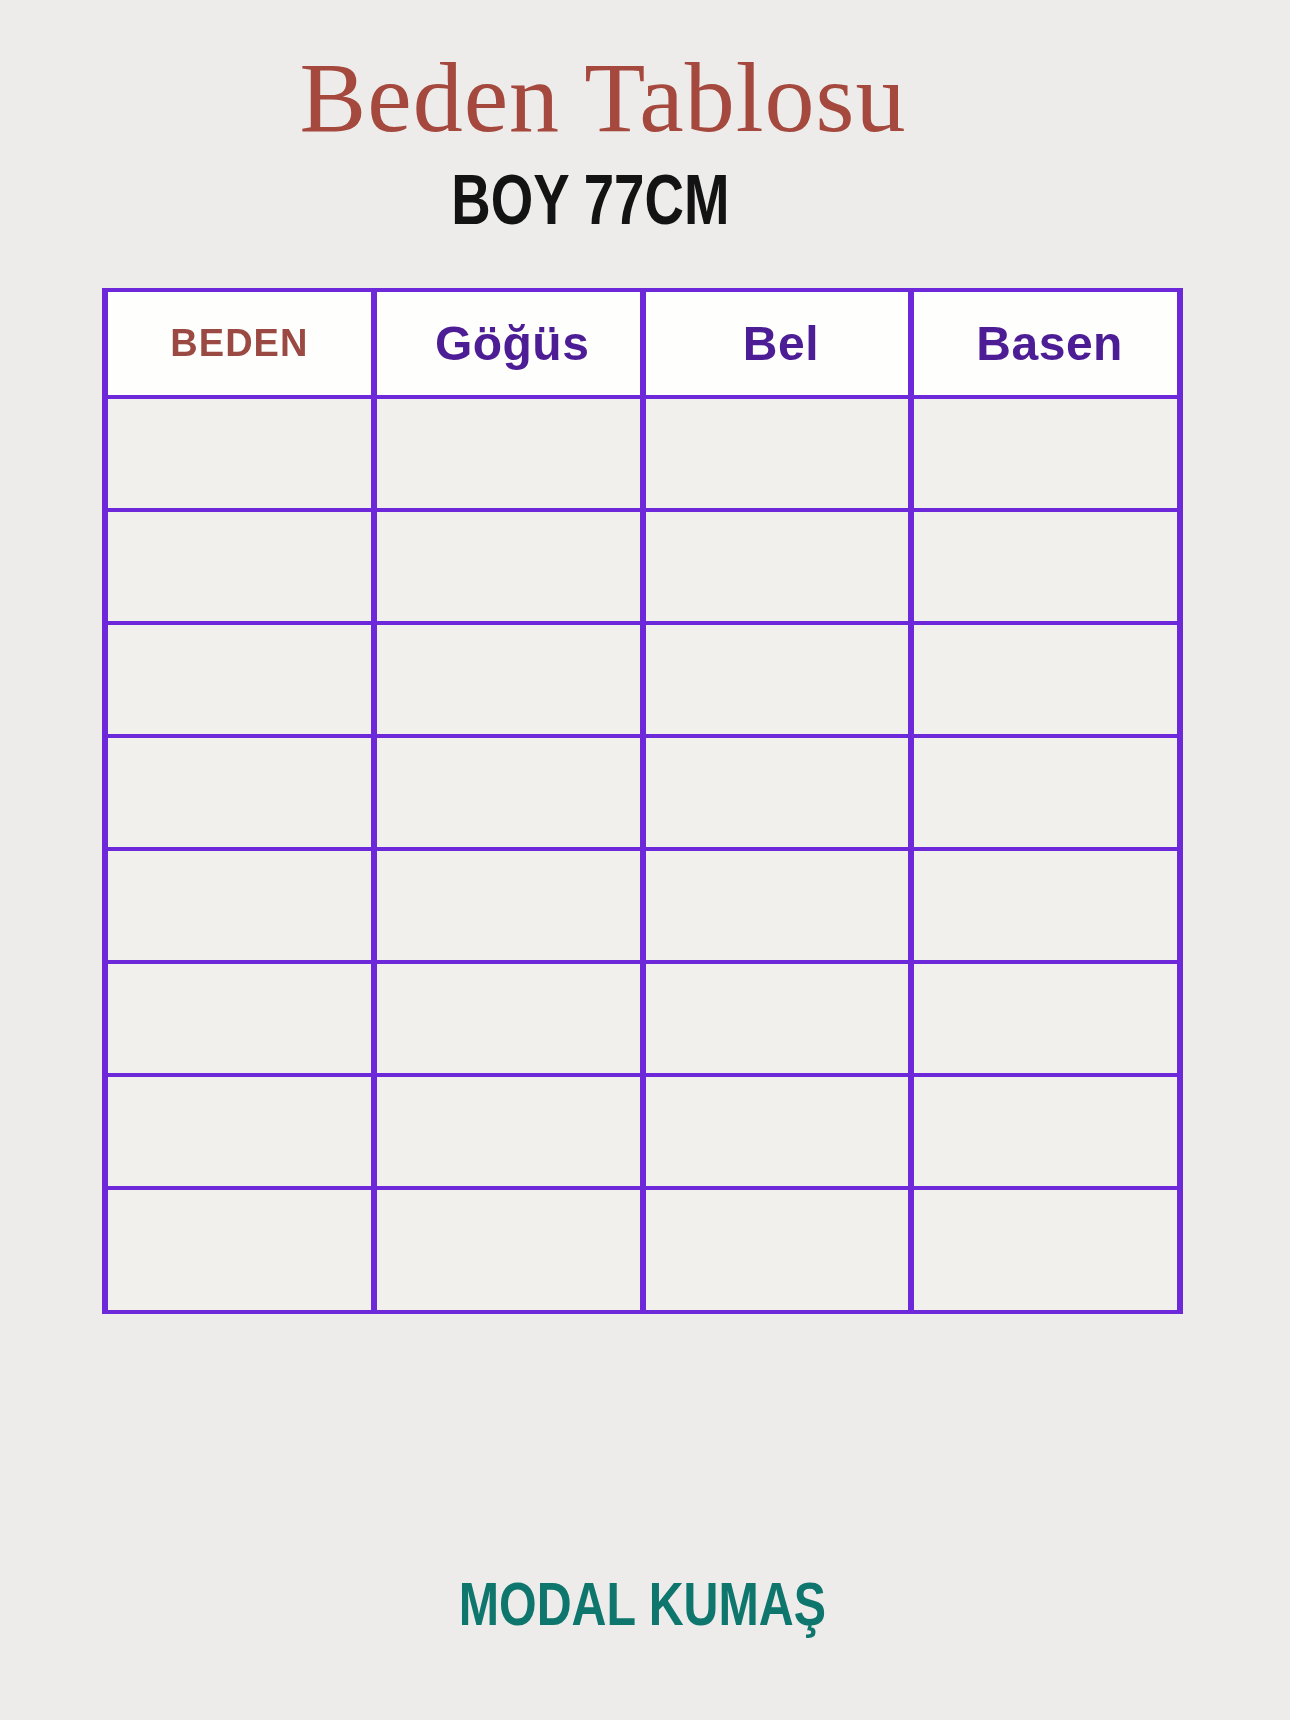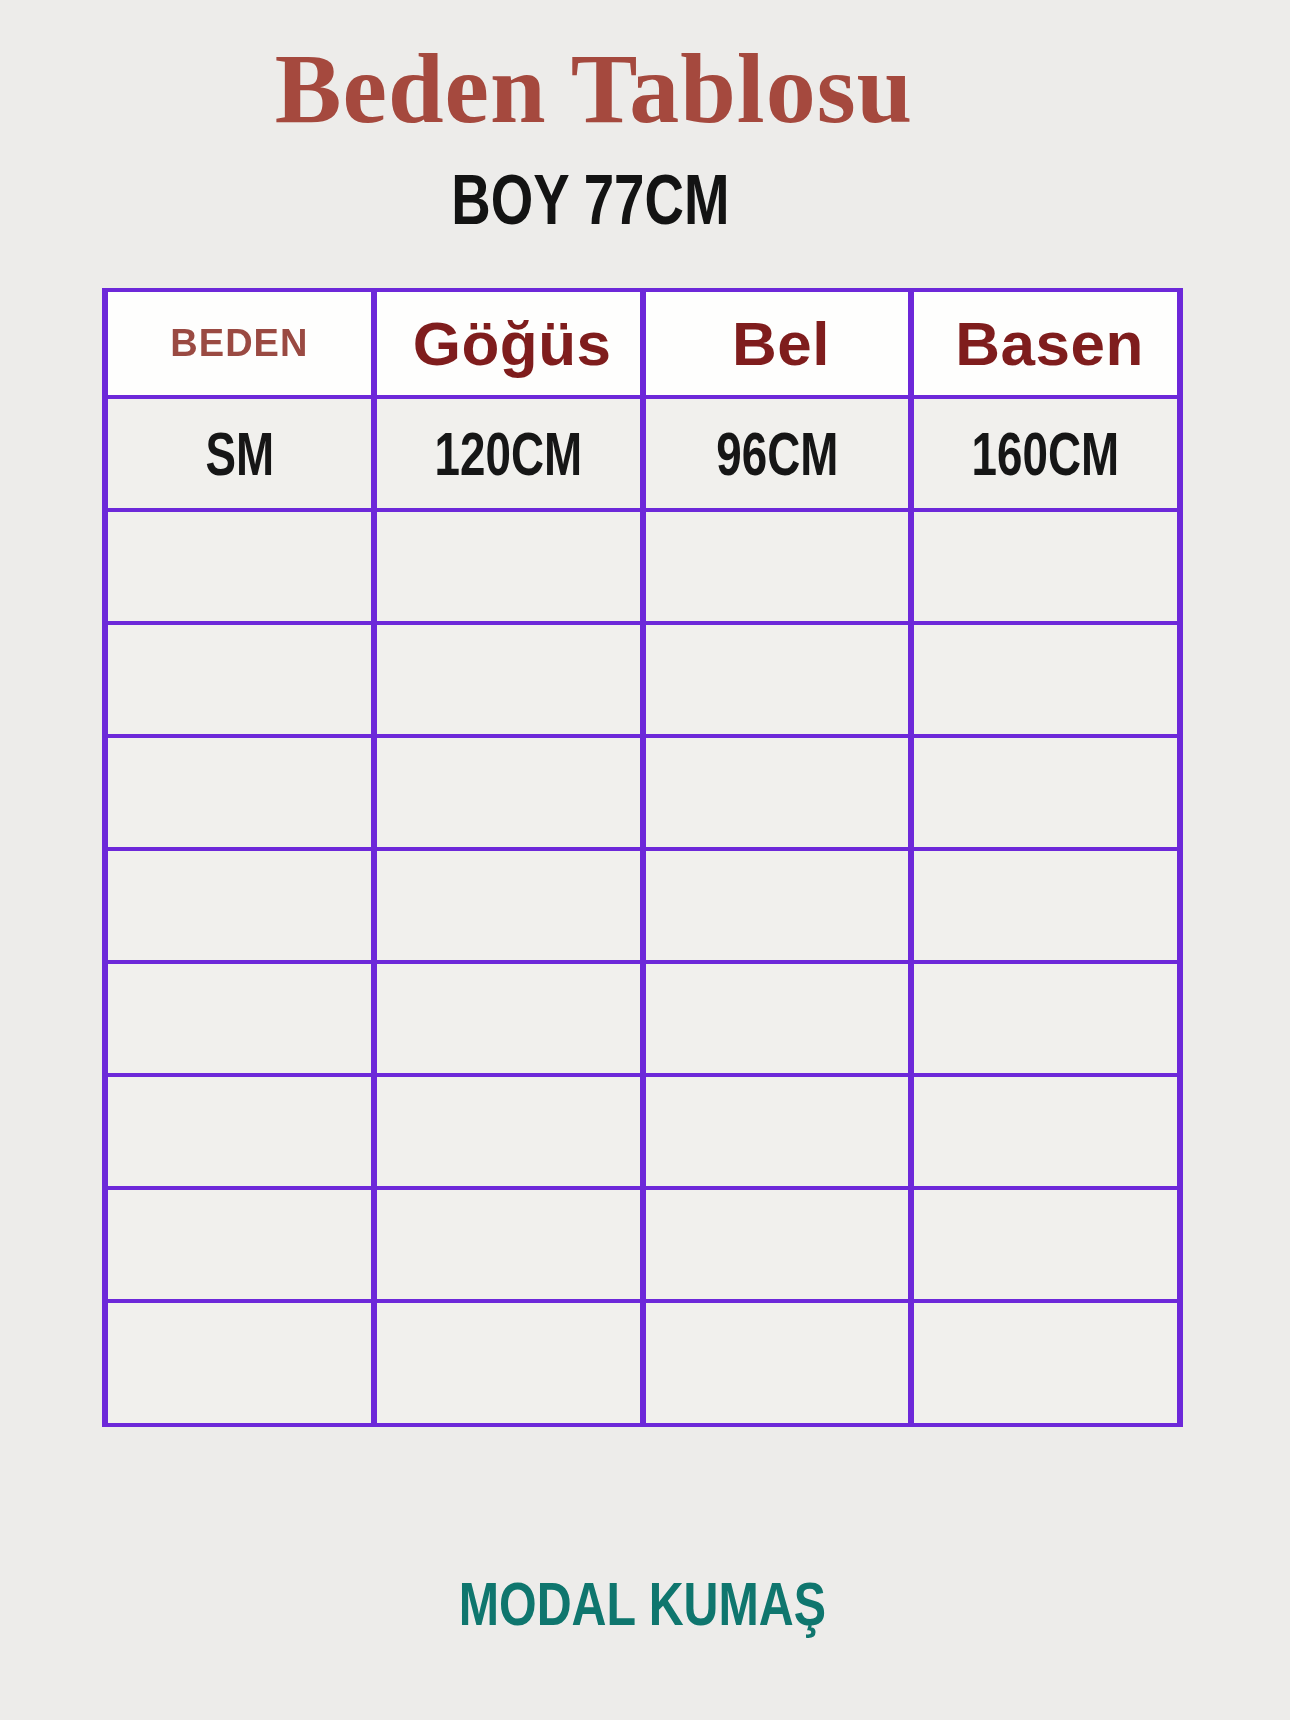--- a/index.html
+++ b/index.html
@@ -4,22 +4,22 @@
 <style>
   html,body{margin:0;padding:0;}
   body{
     width:1290px;height:1720px;position:relative;overflow:hidden;
     font-family:"Liberation Sans",sans-serif;
     background:linear-gradient(180deg,#f3f2f0 0%,#ebeae8 3%,#ecebe9 60%,#eeede b 88%,#f6f5f3 92%,#f1f0ee 100%);
     background-color:#edecea;
   }
   .page-title{
     position:absolute;top:30px;left:0;width:1180px;
-    text-align:center;margin:4px;
-    font-family:"Liberation Serif",serif;font-weight:bold;
+    text-align:center;margin:13px;
+    font-family:"Liberation Serif",serif;font-weight:normal;
     font-size:100px;line-height:1.1;letter-spacing:1px;
     color:#a5493e;
   }
   .subtitle{
     position:absolute;top:162px;left:0;width:1180px;
     text-align:center;margin:0;
     font-size:70px;line-height:1.1;font-weight:bold;color:#131313;
   }
   .cond{display:inline-block;transform:scaleX(0.78);transform-origin:center;white-space:nowrap;}
   .cond-num{display:inline-block;transform:scaleX(0.75);transform-origin:center;white-space:nowrap;}
@@ -35,21 +35,21 @@
   table.size-table{border-width:4px;}
   .size-table td, .size-table th{
     border-top-width:4px;border-bottom-width:4px;
     text-align:center;vertical-align:middle;
     padding:0;overflow:hidden;
   }
   .size-table thead tr{height:107px;}
   .size-table thead th{background:#fefefd;}
   .size-table tbody tr{height:113px;}
   .size-table tbody tr:last-child{height:124px;}
-  th .hdr{font-size:62px;font-weight:bold;color:#7f1d1d;letter-spacing:0.5px;margin-left:8px;}
+  th .hdr{font-size:48px;font-weight:bold;color:#4c1d95;letter-spacing:0.5px;margin-left:8px;}
   th .hdr-accent{font-size:38px;font-weight:bold;color:#9a4a42;letter-spacing:1px;}
   .size-table td{font-size:61px;font-weight:bold;color:#161616;}
   .footer-note{
     position:absolute;top:1570px;left:102px;width:1081px;
     text-align:center;margin:0;
     font-size:62px;line-height:1.1;font-weight:bold;color:#0f766e;
   }
 </style>
 </head>
 <body>
@@ -61,26 +61,20 @@
 <table class="size-table">
   <thead>
     <tr>
       <th><span class="hdr-accent">BEDEN</span></th>
       <th><span class="hdr">Göğüs</span></th>
       <th><span class="hdr">Bel</span></th>
       <th><span class="hdr">Basen</span></th>
     </tr>
   </thead>
   <tbody id="size-table-body">
-    <tr>
-      <td><span class="cond-num">SM</span></td>
-      <td><span class="cond-num">120CM</span></td>
-      <td><span class="cond-num">96CM</span></td>
-      <td><span class="cond-num">160CM</span></td>
-    </tr>
   <tr>
         <td></td>
         <td></td>
         <td></td>
         <td></td>
       </tr>
       <tr>
         <td></td>
         <td></td>
         <td></td>

